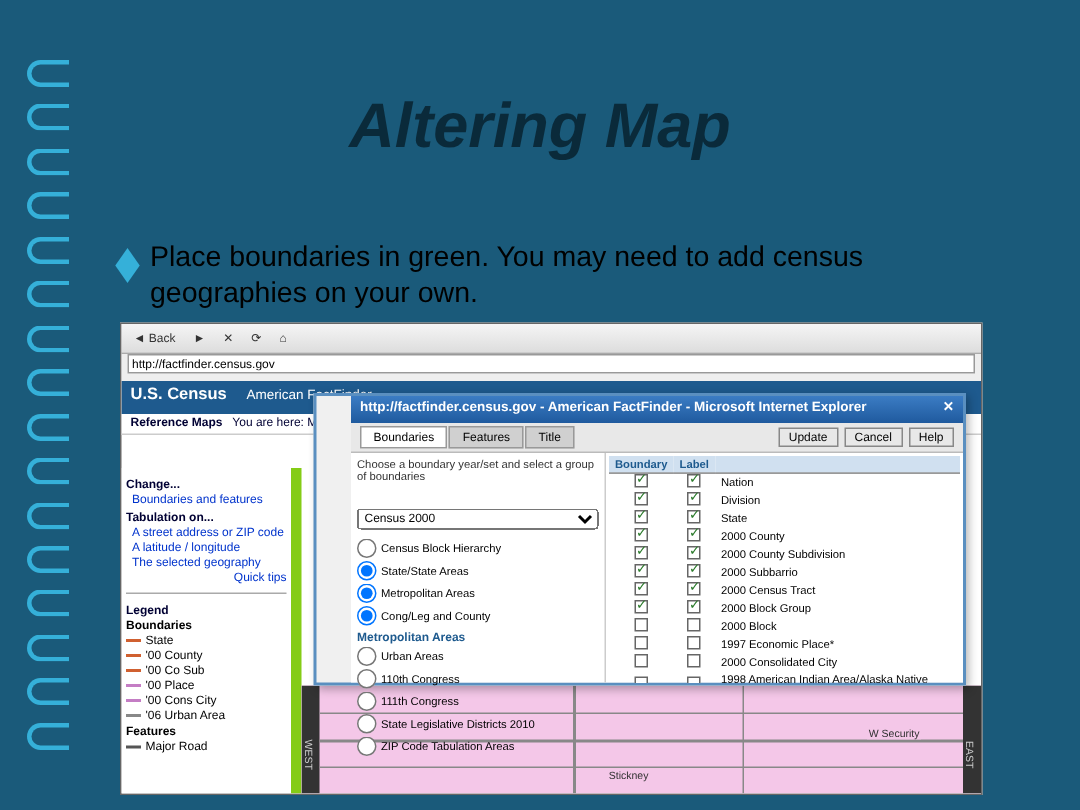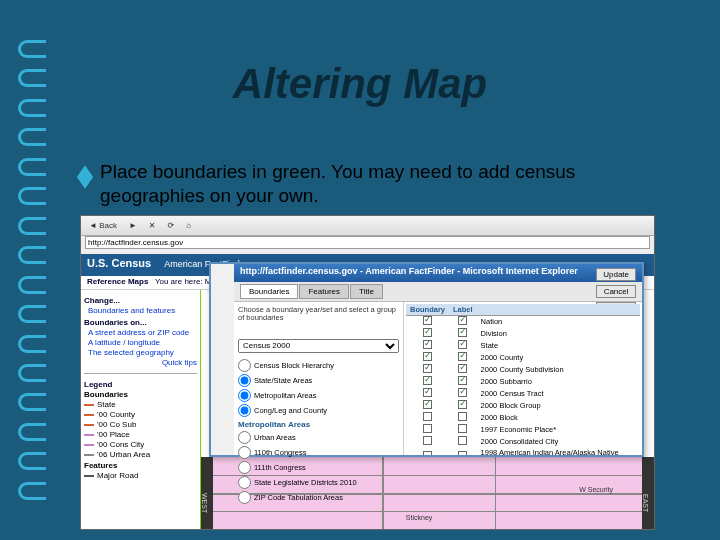--- a/index.html
+++ b/index.html
@@ -64,21 +64,21 @@
   display: flex; align-items: center;
   padding: 0 4px; gap: 4px;
   font-size: 8px;
 }
 .toolbar .btn { padding: 1px 4px; color: #333; }
 .addr { height: 18px; background: #eee; display: flex; align-items: flex-start; padding: 0 4px; font-size: 8px; }
 .addr input { flex: 1; height: 13px; border: 1px solid #999; font-size: 8px; padding: 0 2px; }
 .header-band { height: 22px; background: #1e5a8e; color: #fff; font-weight: bold; font-size: 11px; padding: 3px 6px; }
 .crumb { height: 14px; background: #fff; font-size: 8px; padding: 1px 6px; color: #003; border-bottom: 1px solid #ccc; }
 .main { display: flex; height: calc(100% - 74px); }
-.leftpane { width: 120px; border-right: 1px solid #84cc16; padding: 3px; font-size: 8px; background: #fff; }
+.leftpane { width: 120px; border-right: 7px solid #84cc16; padding: 3px; font-size: 8px; background: #fff; margin-top: 22px; }
 .leftpane .sect { font-weight: bold; color: #003; margin: 3px 0 1px; }
 .leftpane .link { color: #0033cc; margin: 1px 0 1px 4px; }
 .leftpane .legend-box { margin-top: 6px; border-top: 1px solid #aaa; padding-top: 3px; }
 .leftpane .lg-item { display:flex; align-items:center; gap:3px; margin:1px 0; }
 .leftpane .sw { width:10px; height:2px; }
 .centerwrap { flex:1; position:relative; }
 
 .dialog {
   position: absolute;
   left: 8px; top: -28px;
@@ -98,21 +98,21 @@
   display:flex; justify-content:space-between;
 }
 .dialog .dlg-toolbar {
   height: 20px; background: #e8e8e8;
   display:flex; justify-content:space-between; align-items:center;
   padding: 0 6px; border-bottom: 1px solid #bbb;
 }
 .dialog .tabs { display:flex; gap:1px; }
 .dialog .tabs .tab { padding: 2px 8px; background:#d0d0d0; border:1px solid #999; font-size:8px; }
 .dialog .tabs .tab.active { background:#fff; }
-.dialog .btns { display:flex; gap:4px;flex-direction:column; }
+.dialog .btns { display:flex; gap:4px; }
 .dialog .btns button { font-size:8px; padding:1px 6px; background:#e8e8e8; border:1px solid #888; }
 .dialog .dlg-body { display:flex; height: calc(100% - 38px); background:#fff; }
 .dlg-left { width: 170px; padding: 4px; border-right:1px solid #ccc; }
 .dlg-left .hint { font-size:7.5px; color:#333; margin-bottom:16px; line-height:1.1; }
 .dlg-left select { width:100%; font-size:8px; height:14px; }
 .dlg-left .opt { display:flex; align-items:center; gap:3px; margin:2px 0; font-size:7.5px; }
 .dlg-left .sub { font-weight:bold; color:#1e5a8e; margin-top:3px; font-size:8px; }
 .dlg-right { flex:1; overflow:auto; padding:2px; }
 .dlg-right table { width:100%; border-collapse:collapse; font-size:7.5px; }
 .dlg-right th { background:#d0e0f0; text-align:left; padding:1px 4px; border-bottom:1px solid #999; color:#1e5a8e; }
@@ -175,21 +175,21 @@
   </div>
   <div class="crumb">
     <b>Reference Maps</b> &nbsp;
     <span>You are here: Main &gt; Data</span>
   </div>
 
   <div class="main">
     <div class="leftpane">
       <div class="sect">Change...</div>
       <div class="link">Boundaries and features</div>
-      <div class="sect">Boundaries on...</div>
+      <div class="sect">Tabulation on...</div>
       <div class="link">A street address or ZIP code</div>
       <div class="link">A latitude / longitude</div>
       <div class="link">The selected geography</div>
       <div class="link" style="text-align:right;">Quick tips</div>
 
       <div class="legend-box">
         <div class="sect">Legend</div>
         <div style="font-weight:bold; font-size:8px;">Boundaries</div>
         <div id="legend-items">
             <div class="lg-item">

